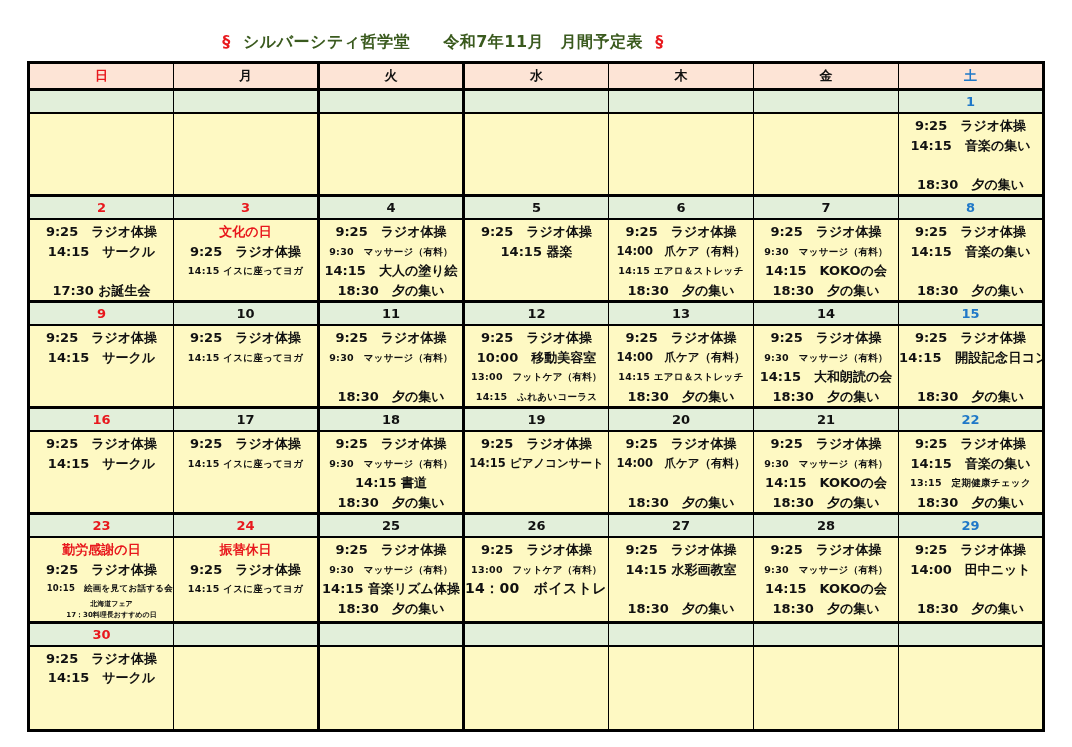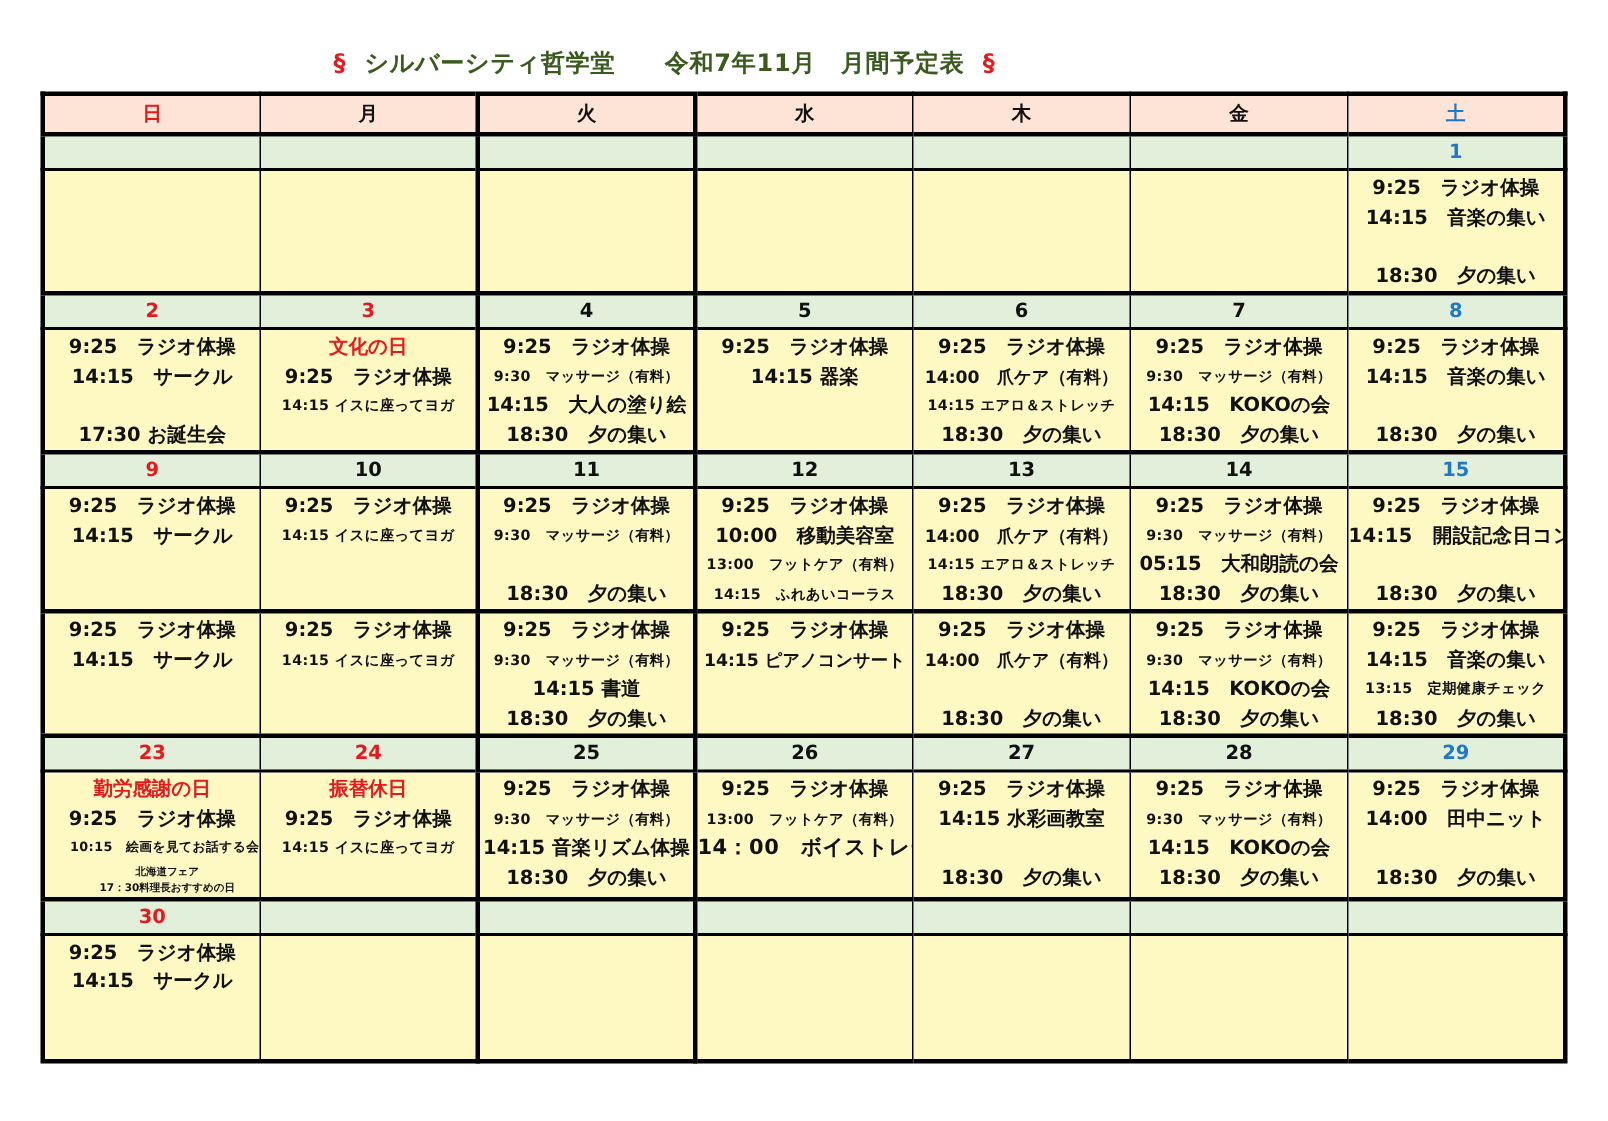--- a/index.html
+++ b/index.html
@@ -202,32 +202,41 @@
             <div class="ev">9:25　ラジオ体操</div>
             <div class="ev" style="font-size: 11.5px;">14:00　爪ケア（有料）</div>
             <div class="ev sm">14:15 エアロ＆ストレッチ</div>
             <div class="ev">18:30　夕の集い</div>
           </div>
         </td>
         <td class="events">
           <div class="cell">
             <div class="ev">9:25　ラジオ体操</div>
             <div class="ev sm">9:30　マッサージ（有料）</div>
-            <div class="ev">05:15　大和朗読の会</div>
+            <div class="ev">14:15　大和朗読の会</div>
             <div class="ev">18:30　夕の集い</div>
           </div>
         </td>
         <td class="events">
           <div class="cell">
             <div class="ev">9:25　ラジオ体操</div>
             <div class="ev sm" style="font-size: 13px;">14:15　開設記念日コンサート</div>
             <div class="ev blank"></div>
             <div class="ev">18:30　夕の集い</div>
           </div>
         </td>
+      </tr>
+      <tr>
+        <td class="date sun">16</td>
+        <td class="date thick-r">17</td>
+        <td class="date thick-r">18</td>
+        <td class="date">19</td>
+        <td class="date">20</td>
+        <td class="date">21</td>
+        <td class="date sat">22</td>
       </tr>
       <tr>
         <td class="events">
           <div class="cell">
             <div class="ev">9:25　ラジオ体操</div>
             <div class="ev">14:15　サークル</div>
           </div>
         </td>
         <td class="events thick-r">
           <div class="cell">

